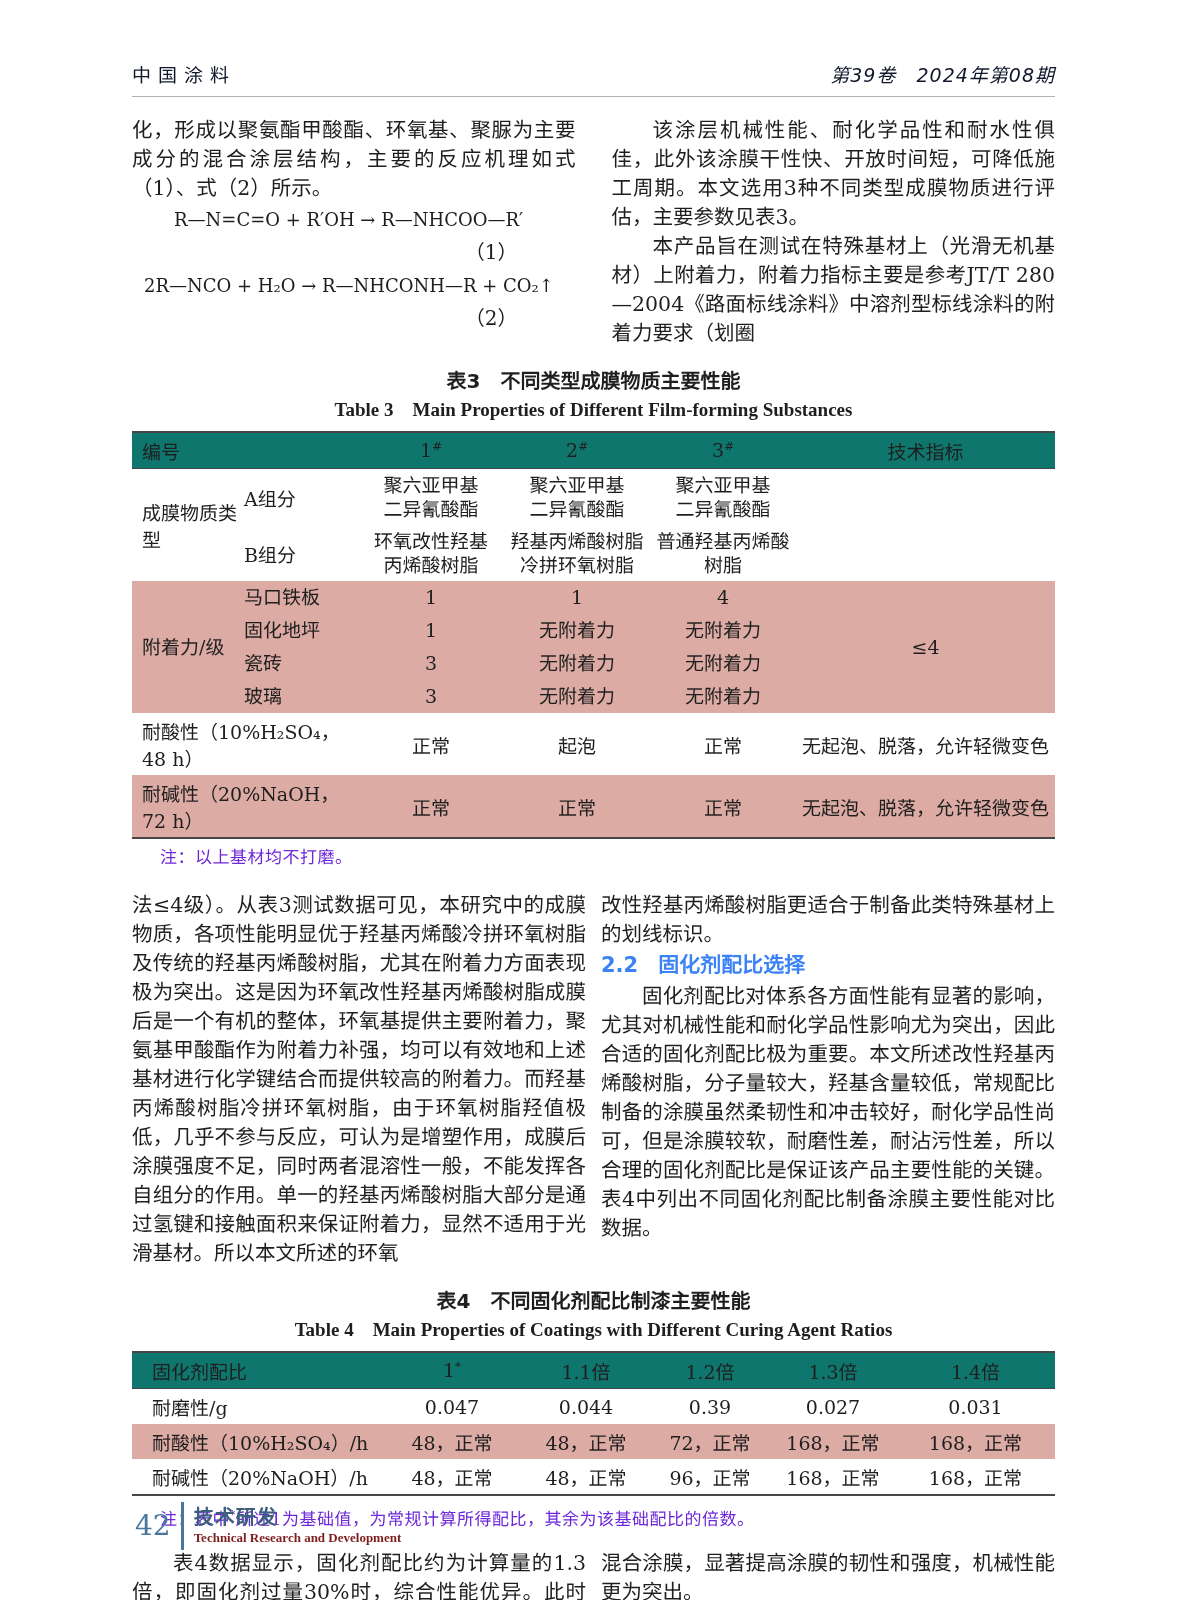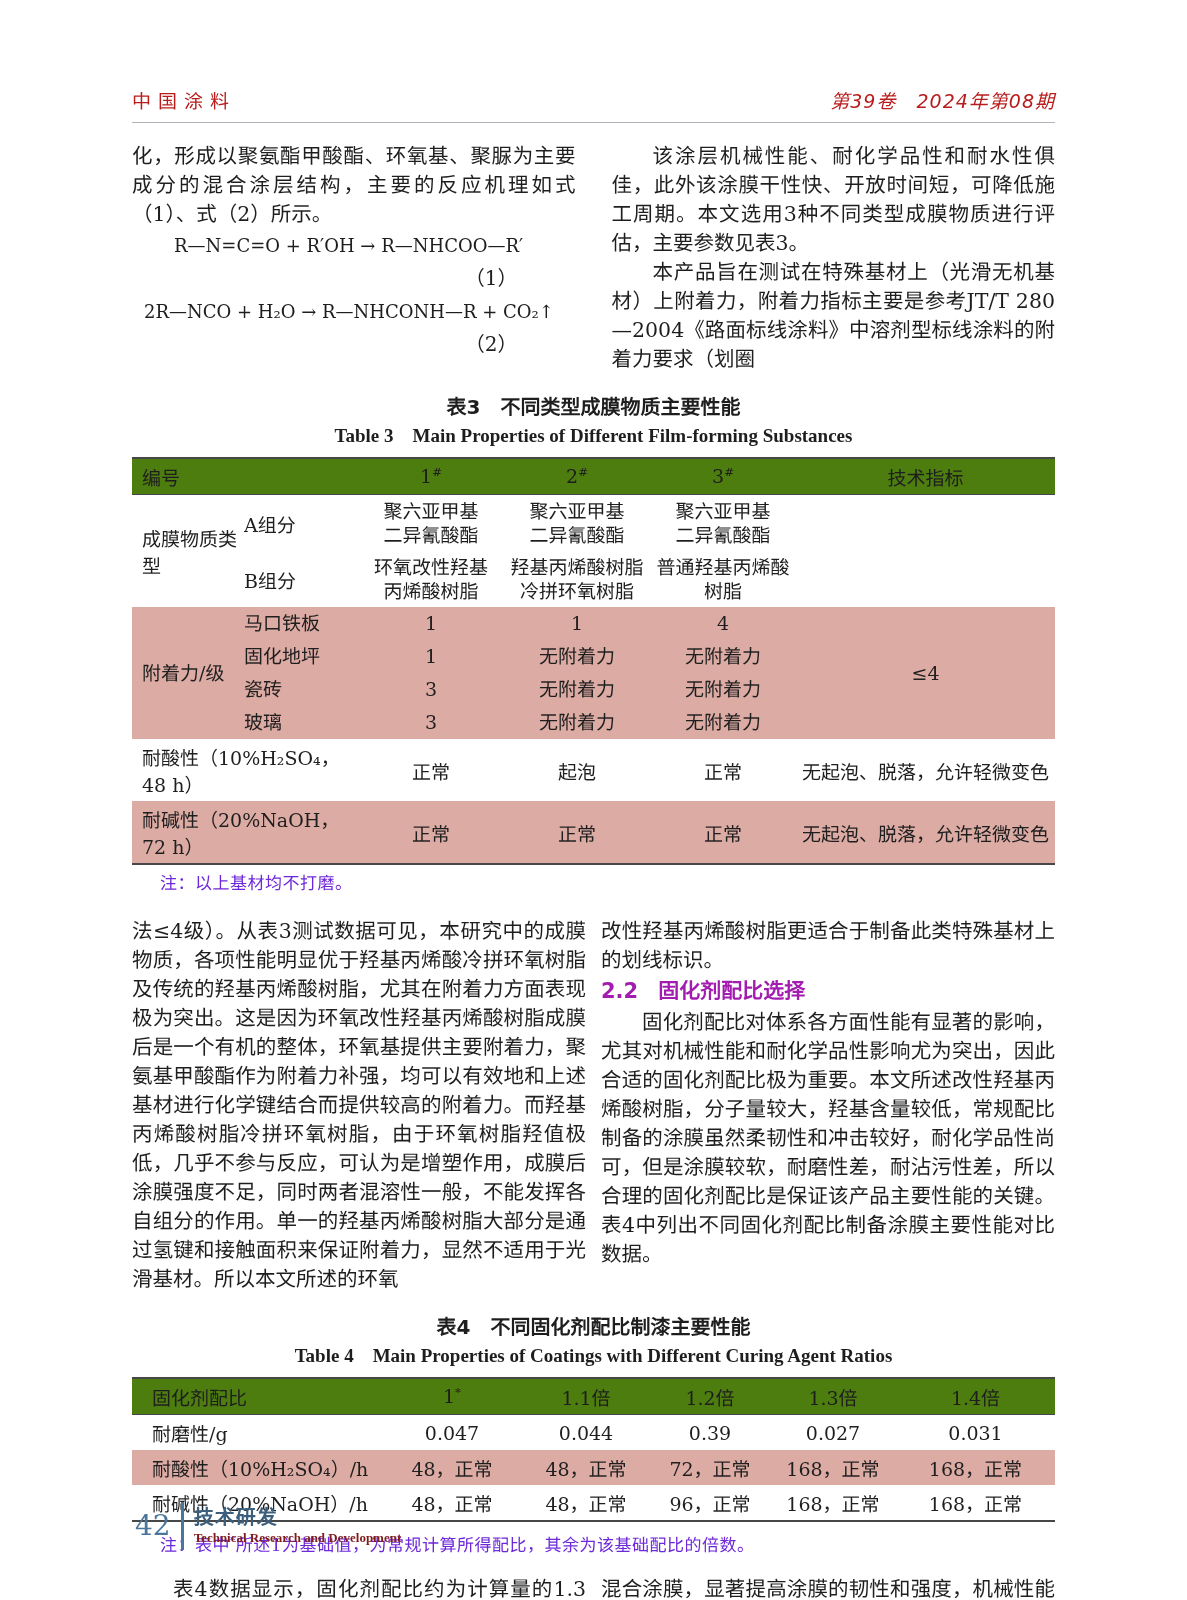--- a/index.html
+++ b/index.html
@@ -4,24 +4,24 @@
 <style>
   html,body{margin:0;padding:0;background:#ffffff;}
   .page{
     position:relative; width:1187px; height:1600px; margin:0 auto;
     background:#ffffff; overflow:hidden; box-sizing:border-box;
     padding:0 132px; color:#1e1e1e;
     font-family:"DejaVu Serif","Liberation Serif",serif;
   }
   
   .page-header{
-    margin-top:86px; display:flex; justify-content:space-between; align-items:flex-end;
+    margin-top:60px; display:flex; justify-content:space-between; align-items:flex-end;
     padding-bottom:9px; border-bottom:1px solid #aeb4b9;
     font-family:"DejaVu Sans","Liberation Sans",sans-serif;
-    color:#b91c1c; font-size:19px;
+    color:#0f172a; font-size:19px;
   }
   .journal-name{letter-spacing:7px;}
   .issue-info{letter-spacing:1px;font-style:italic;}
   
   .two-col{display:flex; gap:15px;}
   .col{width:454px;}
   .body-text{font-size:20.5px; line-height:29px; text-align:justify; margin:0;}
   .indent{text-indent:2em;}
   .intro{margin-top:19px;gap:36px;}
   
@@ -39,37 +39,37 @@
     font-weight:bold; font-size:19px; line-height:25px; margin-top:3px;
   }
   table.data-table{
     width:923px; border-collapse:collapse; table-layout:fixed;
     margin-top:9px; font-size:19px;
     border-top:2px solid #474747; border-bottom:2px solid #474747;
   }
   table.data-table td{padding:4px 2px; vertical-align:middle;}
   .head-row td{padding:6px 2px;}
   .head-row{border-bottom:1px solid #474747;}
-  .hpink{background:#4d7c0f;}
+  .hpink{background:#0f766e;}
   .pink{background:#dcaba4;}
   .c{text-align:center;}
   .lbl{text-align:left; padding-left:10px !important;}
   .lbl4{text-align:left; padding-left:20px !important;}
   .ml{white-space:pre-line; line-height:24px;}
   .t3-film td{padding:6px 2px;}
   .t3-adh td{padding:3px 2px; line-height:25px;}
   sup{font-size:0.62em;}
   .tbl-note{
     margin-top:7px; padding-left:28px; color:#6d28d9;
     font-size:17px; line-height:22px; letter-spacing:0.5px;
   }
   
   .mid{margin-top:23px;}
   .sec-h{
-    color:#a21caf; font-family:"DejaVu Sans","Liberation Sans",sans-serif;
+    color:#3b82f6; font-family:"DejaVu Sans","Liberation Sans",sans-serif;
     font-weight:bold; font-size:21px; line-height:31px; margin:1px 0;
   }
   .sec-h .num{margin-right:20px;}
   .bottom{margin-top:19px;}
   
   .footer{position:absolute; left:135px; bottom:50px; display:flex; align-items:center;}
   .f-num{font-size:28px; color:#4a769c; margin-right:10px; line-height:1;}
   .f-bar{width:3px; height:48px; background:#4a769c; margin-right:10px;}
   .f-cn{
     font-family:"DejaVu Sans","Liberation Sans",sans-serif; font-weight:bold;

